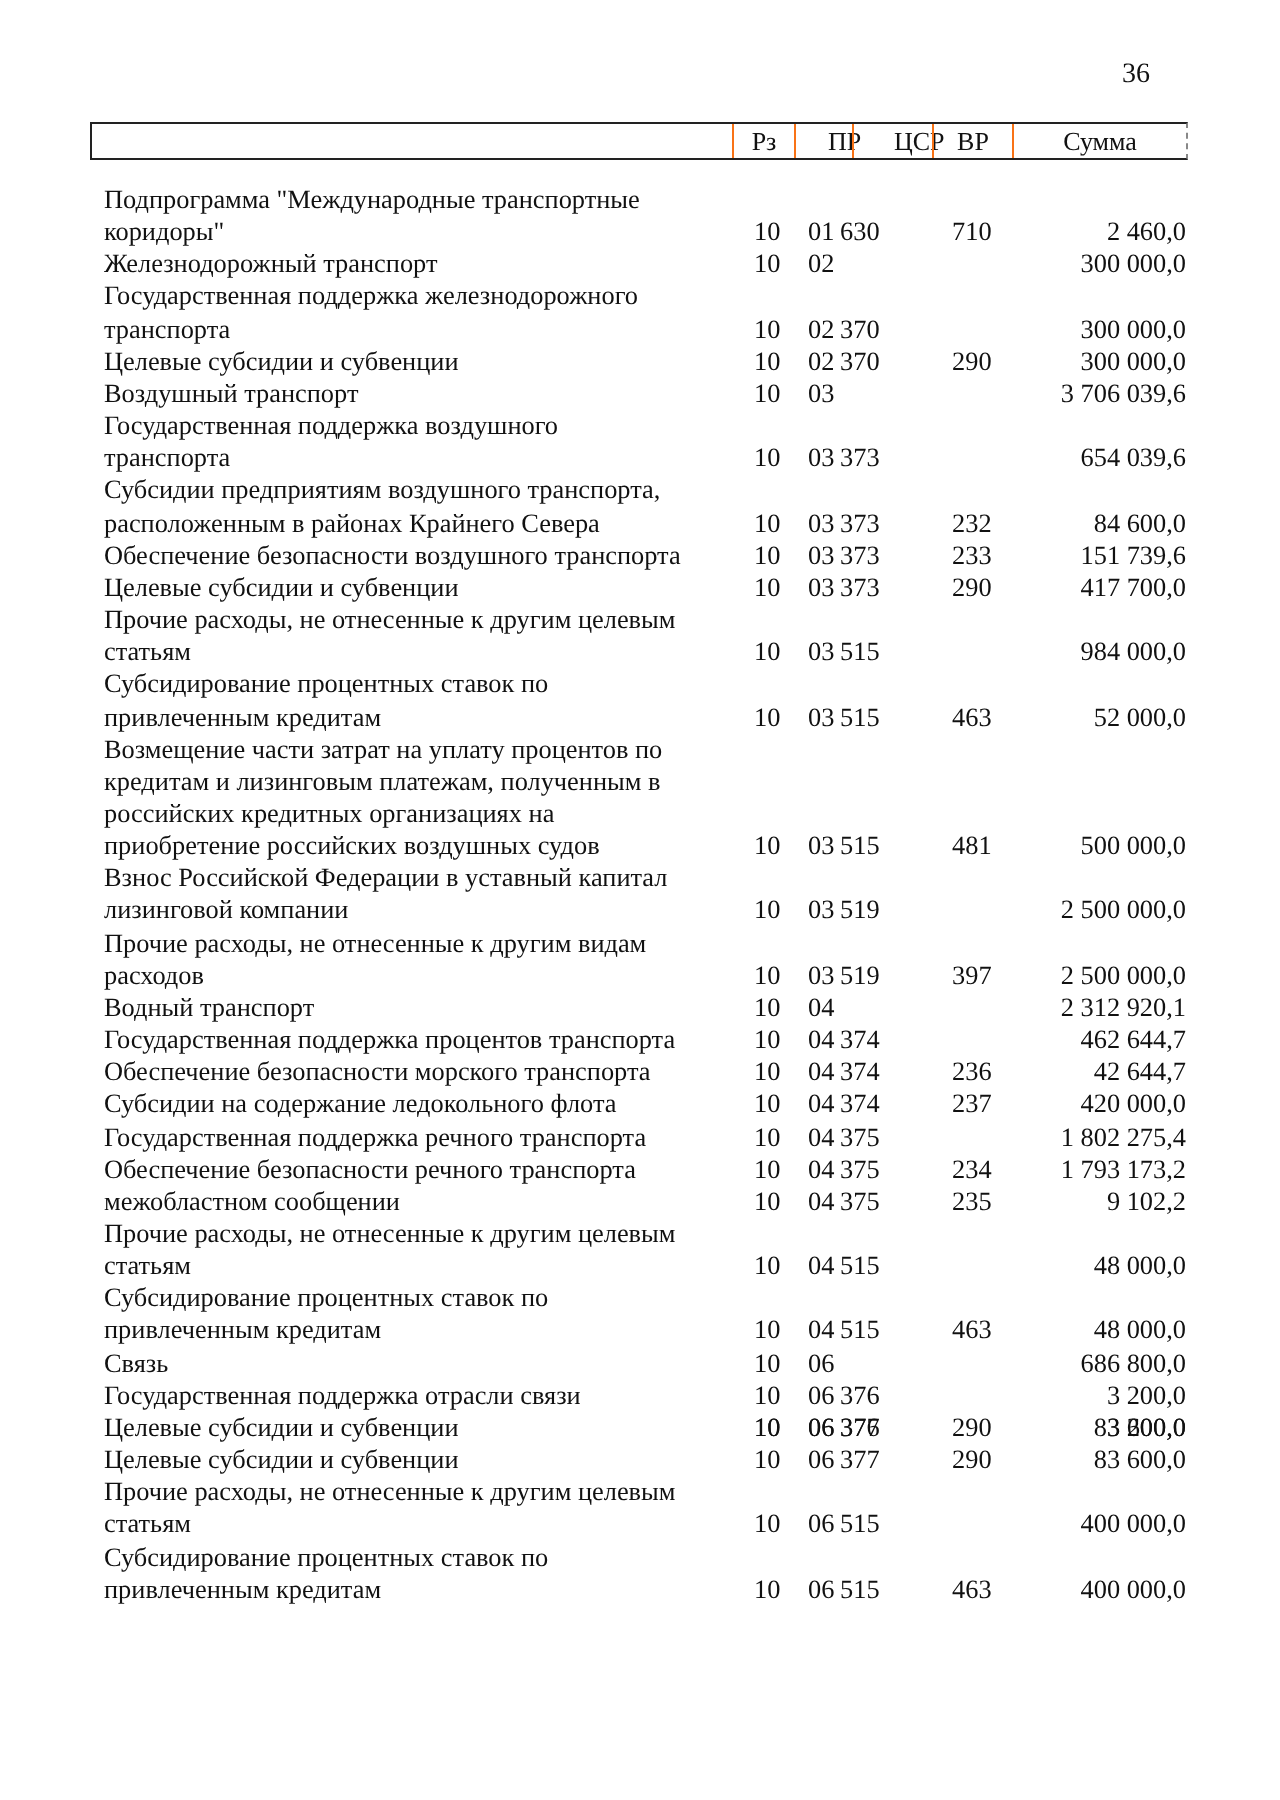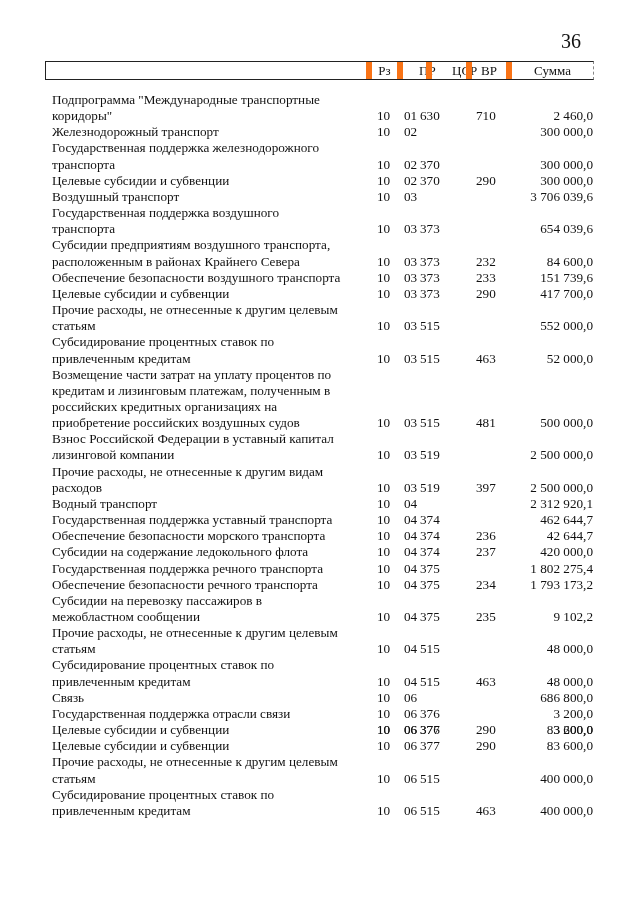--- a/index.html
+++ b/index.html
@@ -3,31 +3,31 @@
 <meta charset="utf-8">
 <style>
   html, body { margin: 0; padding: 0; background: #ffffff; }
   body {
     width: 640px; height: 900px; position: relative; overflow: hidden;
     font-family: "Liberation Serif", "DejaVu Serif", serif;
     color: #111111;
   }
   .page-number {
     position: absolute; left: 561px; top: 30px;
-    font-size: 20px;
+    font-size: 14px;
   }
   .header-box {
     position: absolute; left: 45px; top: 61px; width: 547px; height: 17px;
     border: 1px solid #222;
     border-right: 1px dashed #888;
     font-size: 13px;
   }
   .hcell {
     position: absolute; top: 0; height: 17px; line-height: 17px;
-    text-align: center; border-left: 6px solid #f97316; box-sizing: border-box;
+    text-align: center; border-left: 1px solid #f97316; box-sizing: border-box;
   }
   .hcell.first { border-left: none; }
   .rows {
     position: absolute; left: 52px; top: 92px; width: 545px;
     font-size: 13.2px; line-height: 16.15px;
   }
   .row { position: relative; display: block; }
   .name { display: block; width: 312px; white-space: nowrap; }
   .codes {
     position: absolute; left: 0; bottom: 0; height: 16px; width: 545px;
@@ -148,21 +148,21 @@
       </div>
     </div>
     <div class="row">
       <span class="name">Прочие расходы, не отнесенные к другим целевым</span>
       <span class="name">статьям</span>
       <div class="codes">
         <span class="c c-rz">10</span>
         <span class="c c-pr">03</span>
         <span class="c c-csr">515</span>
         <span class="c c-vr"></span>
-        <span class="c c-sum">552 000,0</span>
+        <span class="c c-sum">984 000,0</span>
       </div>
     </div>
     <div class="row">
       <span class="name">Субсидирование процентных ставок по</span>
       <span class="name">привлеченным кредитам</span>
       <div class="codes">
         <span class="c c-rz">10</span>
         <span class="c c-pr">03</span>
         <span class="c c-csr">515</span>
         <span class="c c-vr">463</span>
@@ -208,21 +208,21 @@
       <span class="name">Водный транспорт</span>
       <div class="codes">
         <span class="c c-rz">10</span>
         <span class="c c-pr">04</span>
         <span class="c c-csr"></span>
         <span class="c c-vr"></span>
         <span class="c c-sum">2 312 920,1</span>
       </div>
     </div>
     <div class="row">
-      <span class="name">Государственная поддержка уставный транспорта</span>
+      <span class="name">Государственная поддержка процентов транспорта</span>
       <div class="codes">
         <span class="c c-rz">10</span>
         <span class="c c-pr">04</span>
         <span class="c c-csr">374</span>
         <span class="c c-vr"></span>
         <span class="c c-sum">462 644,7</span>
       </div>
     </div>
     <div class="row">
       <span class="name">Обеспечение безопасности морского транспорта</span>
@@ -258,21 +258,20 @@
       <span class="name">Обеспечение безопасности речного транспорта</span>
       <div class="codes">
         <span class="c c-rz">10</span>
         <span class="c c-pr">04</span>
         <span class="c c-csr">375</span>
         <span class="c c-vr">234</span>
         <span class="c c-sum">1 793 173,2</span>
       </div>
     </div>
     <div class="row">
-      <span class="name">Субсидии на перевозку пассажиров в</span>
       <span class="name">межобластном сообщении</span>
       <div class="codes">
         <span class="c c-rz">10</span>
         <span class="c c-pr">04</span>
         <span class="c c-csr">375</span>
         <span class="c c-vr">235</span>
         <span class="c c-sum">9 102,2</span>
       </div>
     </div>
     <div class="row">

